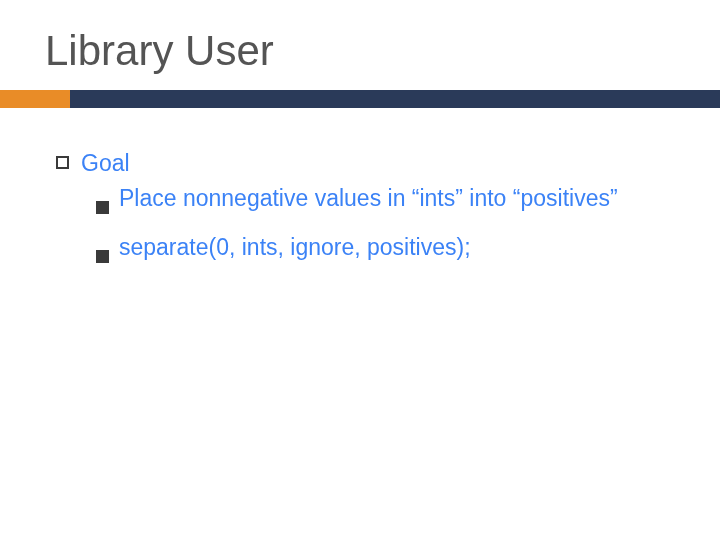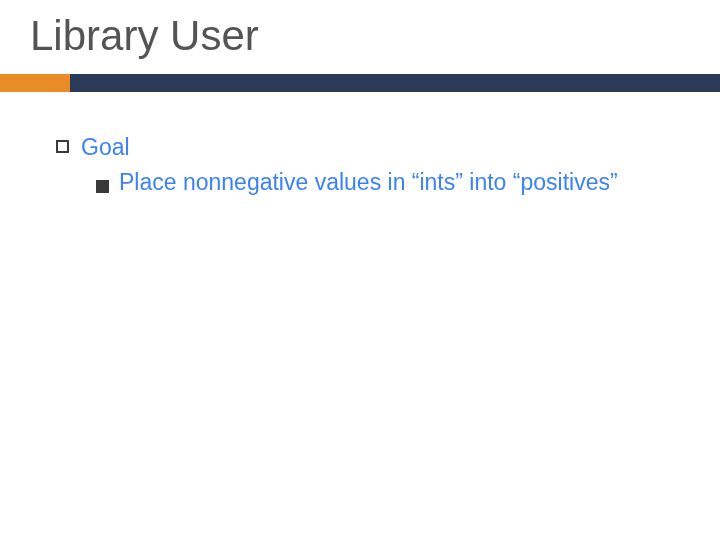--- a/index.html
+++ b/index.html
@@ -18,21 +18,21 @@
     position: relative;
     box-sizing: border-box;
   }
   .title-area {
     padding: 12px 0 0 30px;
   }
   .title {
     font-size: 42px;
     font-weight: 400;
     color: #545454;
-    margin: 0;
+    margin: 15px;
   }
   .accent-row {
     margin-top: 14px;
     width: 100%;
     height: 18px;
     display: flex;
     flex-direction: row;
   }
   .accent-orange {
     width: 70px;
@@ -62,21 +62,21 @@
     box-sizing: border-box;
     margin-top: 8px;
     margin-right: 12px;
     flex-shrink: 0;
   }
   .lvl1 .text {
     flex: 1;
   }
   .lvl2 {
     display: flex;
-    align-items: center;
+    align-items: flex-end;
     margin-left: 40px;
     margin-bottom: 18px;
   }
   .lvl2 .bullet {
     width: 13px;
     height: 13px;
     border: 2px solid #3a3a3a;
     box-sizing: border-box;
     background: #3a3a3a;
     margin-top: 8px;
@@ -105,15 +105,19 @@
     <div class="lvl1">
       <div class="bullet"></div>
       <div class="text">Goal</div>
     </div>
     <div class="lvl2">
       <div class="bullet"></div>
       <div class="text">Place nonnegative values in “ints” into “positives”</div>
     </div>
 
 
+    <div class="lvl2">
+      <div class="bullet"></div>
+      <div class="text">separate(0, ints, ignore, positives);</div>
+    </div>
 
   </div>
 </div>
 
 </body></html>

